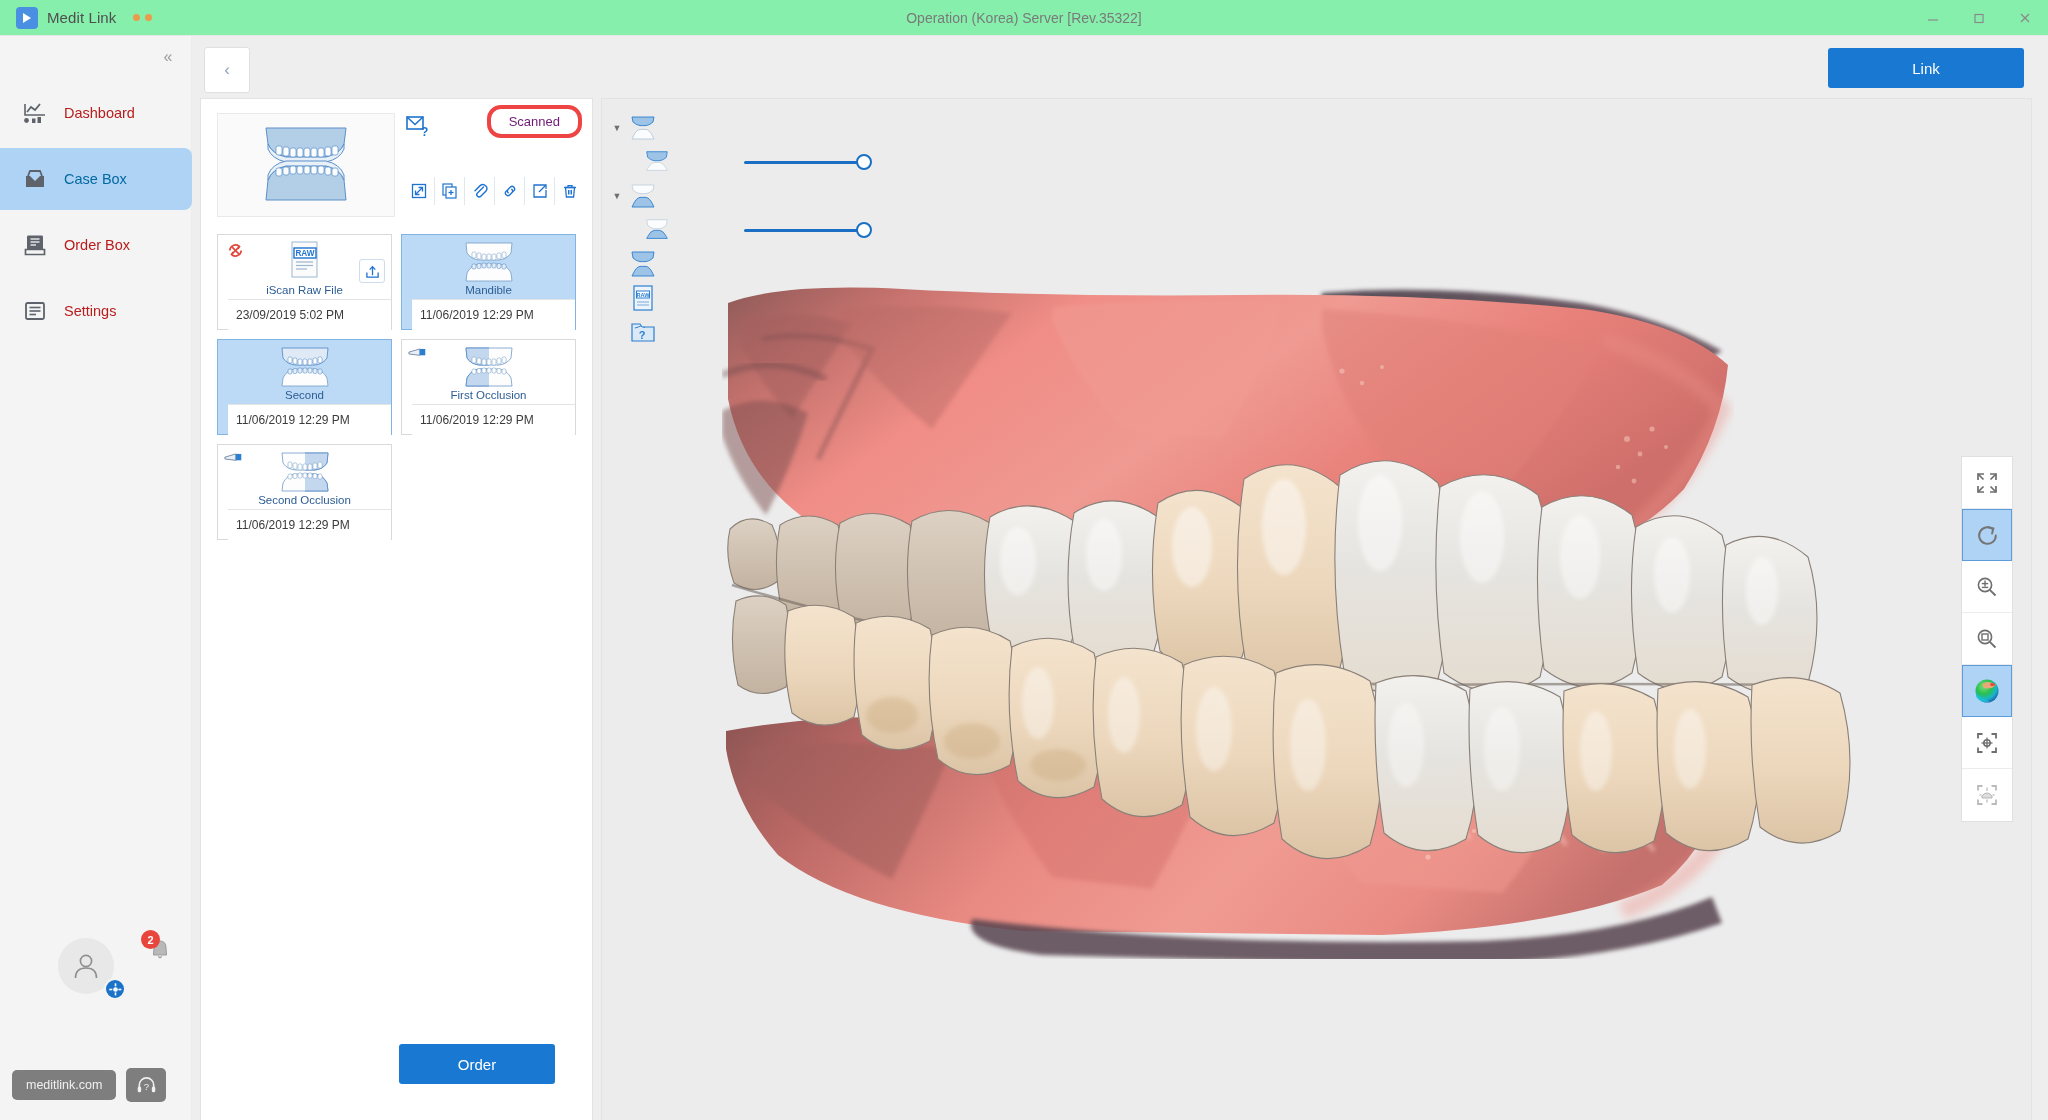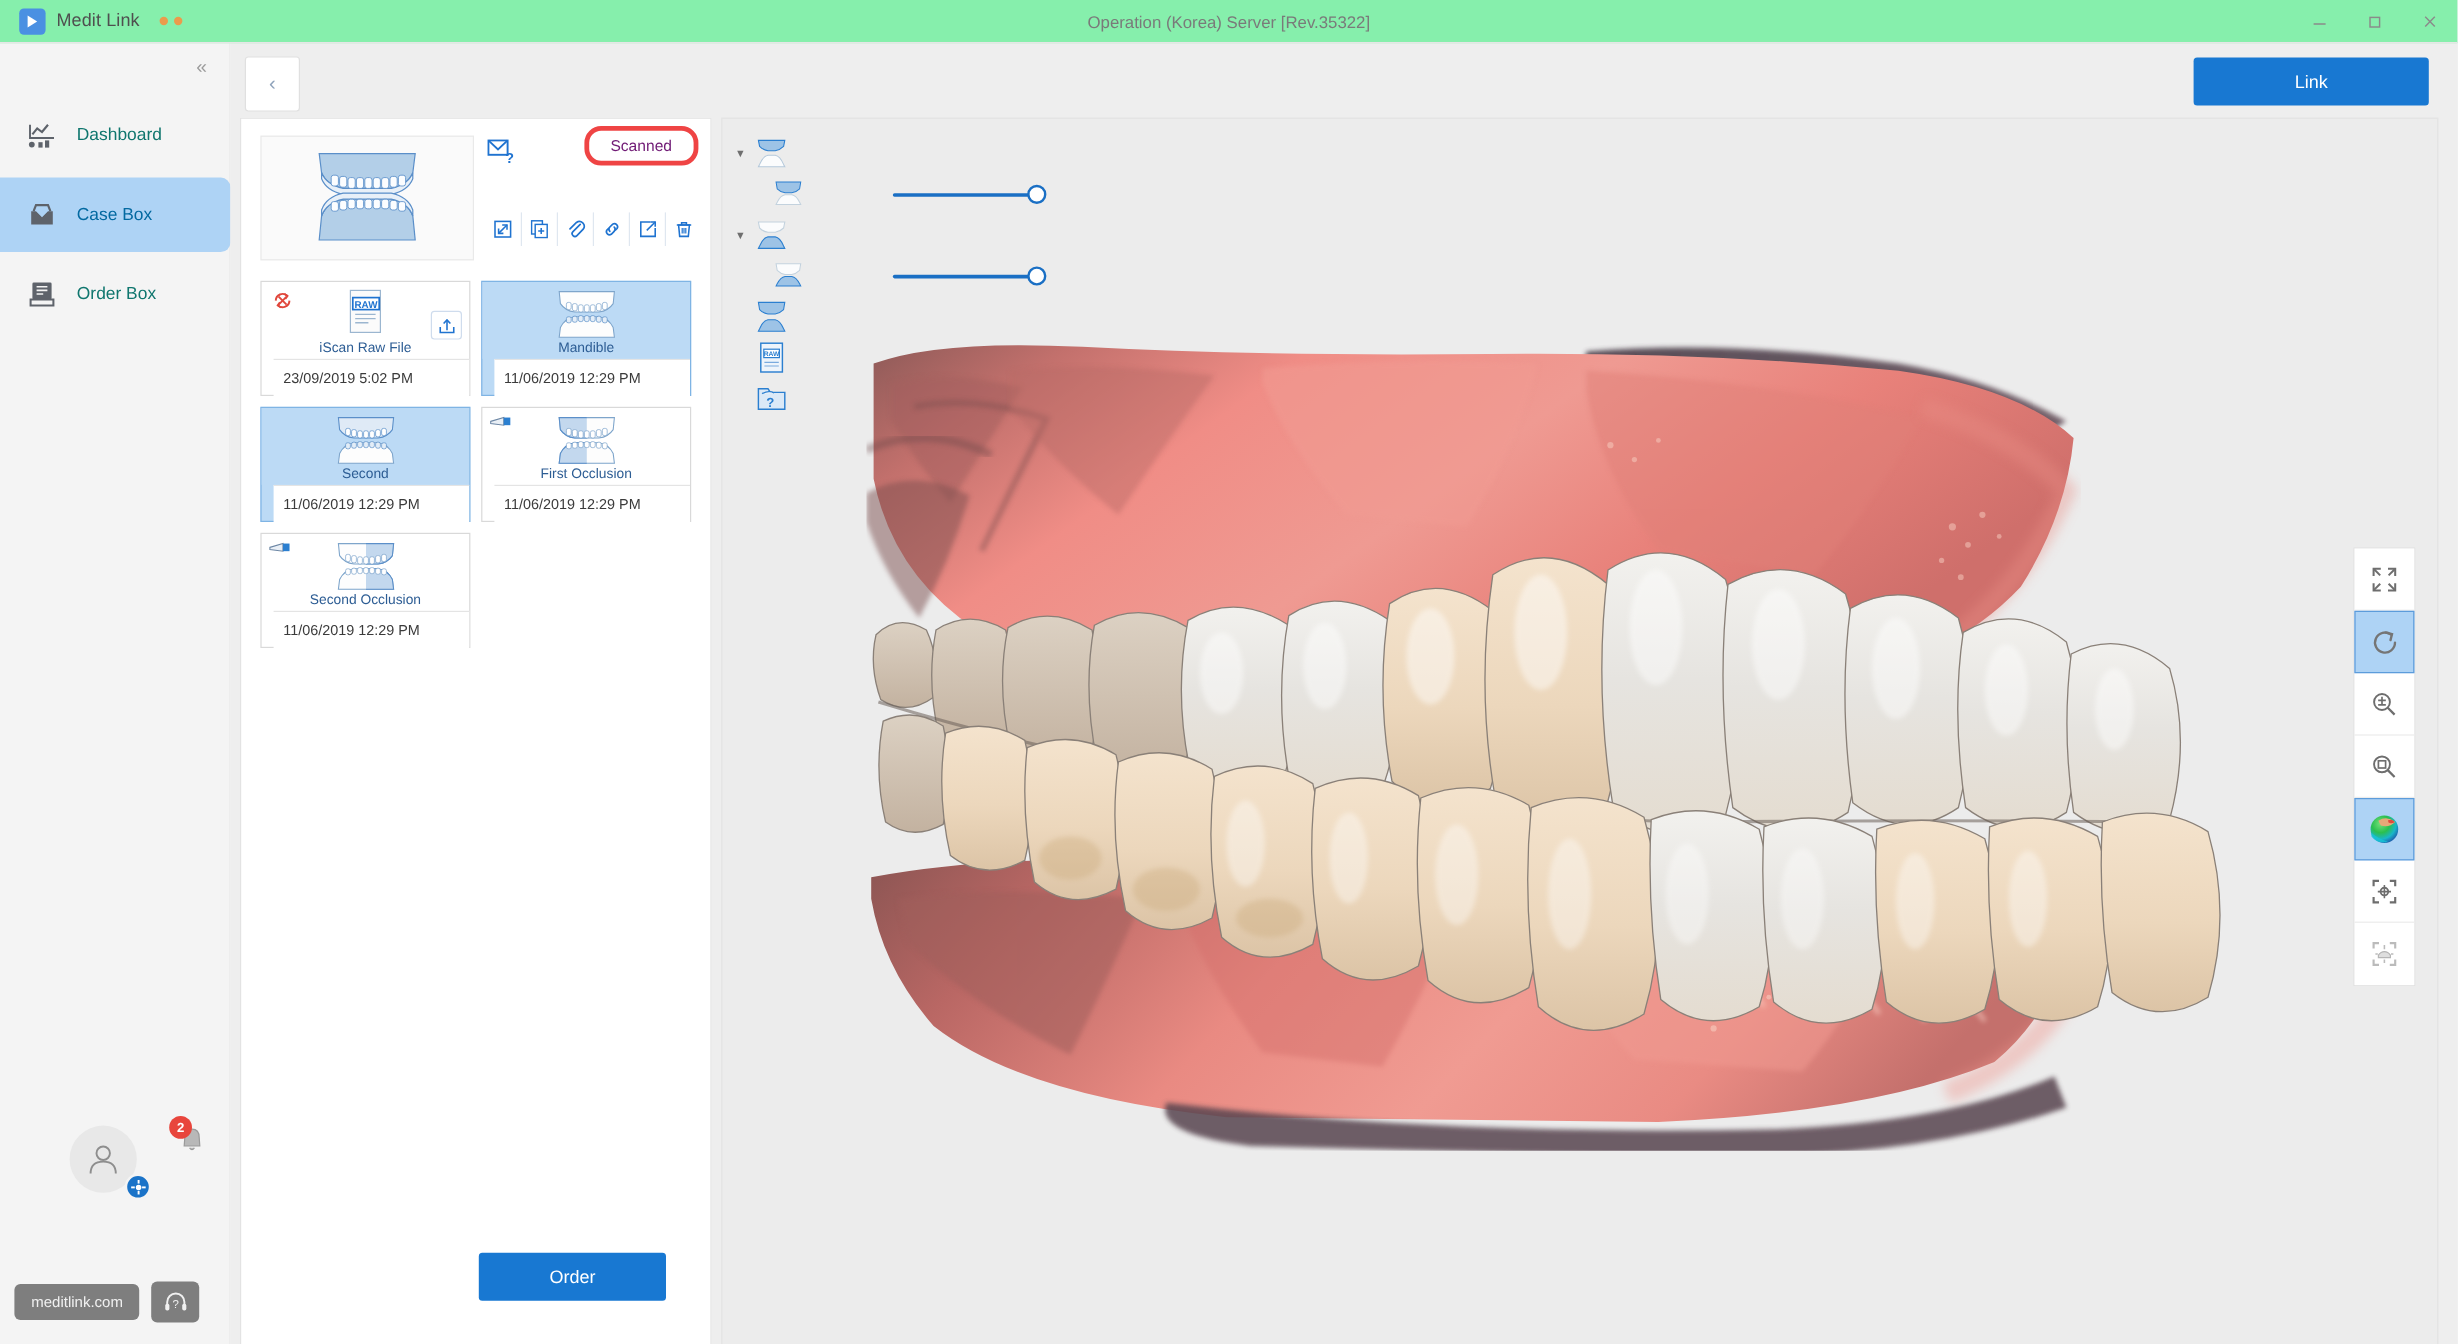--- a/index.html
+++ b/index.html
@@ -56,21 +56,21 @@
   }
   .collapse-btn {
     position: absolute; right: 10px; top: 8px; width: 26px; height: 26px;
     display: flex; align-items: center; justify-content: center;
     color: #9b9b9b; font-size: 16px; cursor: pointer;
   }
   .nav { position: absolute; top: 42px; left: 0; width: 192px; }
   .nav-item {
     display: flex; align-items: center; gap: 16px;
     height: 62px; padding-left: 22px; margin: 4px 0;
-    color: #0f766e; font-size: 14.5px; cursor: pointer;
+    color: #b91c1c; font-size: 14.5px; cursor: pointer;
     border-radius: 0 8px 8px 0;
   }
   .nav-item.active { background: #aed3f5; color: #0369a1; }
   .nav-ico { width: 26px; height: 26px; flex: none; color: #5e636b; display:flex; align-items:center; justify-content:center; }
   .nav-ico svg { display: block; }
 
   
   .user-zone { position: absolute; left: 0; bottom: 0; width: 192px; height: 210px; }
   .avatar {
     position: absolute; left: 58px; top: 28px;
@@ -287,20 +287,31 @@
           <line x1="7.5" y1="6" x2="16.5" y2="6" stroke="#f4f4f4" stroke-width="1.3"></line>
           <line x1="7.5" y1="9" x2="16.5" y2="9" stroke="#f4f4f4" stroke-width="1.3"></line>
           <line x1="7.5" y1="12" x2="13" y2="12" stroke="#f4f4f4" stroke-width="1.3"></line>
           <path d="M2.5 16.5 L21.5 16.5 L21.5 21.5 L2.5 21.5 Z" fill="none" stroke="#5e636b" stroke-width="1.7"></path>
         </svg>
       </span>
       <span>Order Box</span>
     </div>
 
 
+    <div class="nav-item">
+      <span class="nav-ico">
+        <svg width="24" height="24" viewBox="0 0 24 24">
+          <rect x="3" y="4" width="18" height="16" rx="1.5" fill="none" stroke="#5e636b" stroke-width="1.8"></rect>
+          <line x1="6.5" y1="8.5" x2="17.5" y2="8.5" stroke="#5e636b" stroke-width="1.6"></line>
+          <line x1="6.5" y1="12" x2="17.5" y2="12" stroke="#5e636b" stroke-width="1.6"></line>
+          <line x1="6.5" y1="15.5" x2="13" y2="15.5" stroke="#5e636b" stroke-width="1.6"></line>
+        </svg>
+      </span>
+      <span>Settings</span>
+    </div>
   </div>
 
   <div class="user-zone">
     <div class="avatar">
       <svg width="34" height="34" viewBox="0 0 34 34">
         <circle cx="17" cy="12" r="5.6" fill="none" stroke="#8e8e8e" stroke-width="1.6"></circle>
         <path d="M6.5 29 Q6.5 19 17 19 Q27.5 19 27.5 29" fill="none" stroke="#8e8e8e" stroke-width="1.6"></path>
       </svg>
     </div>
     <div class="gear-badge">

